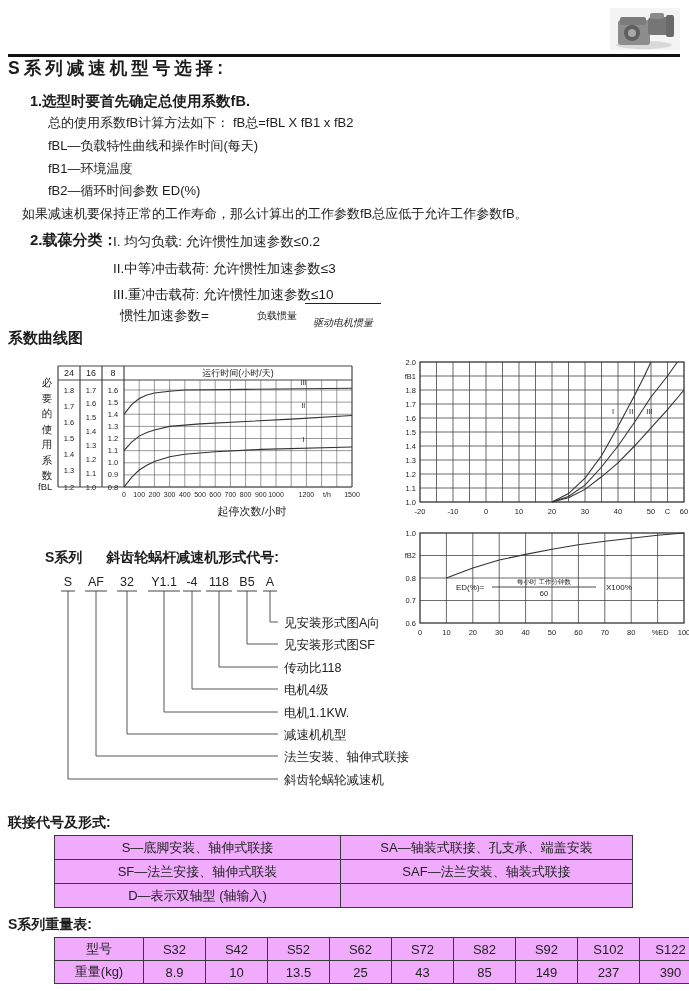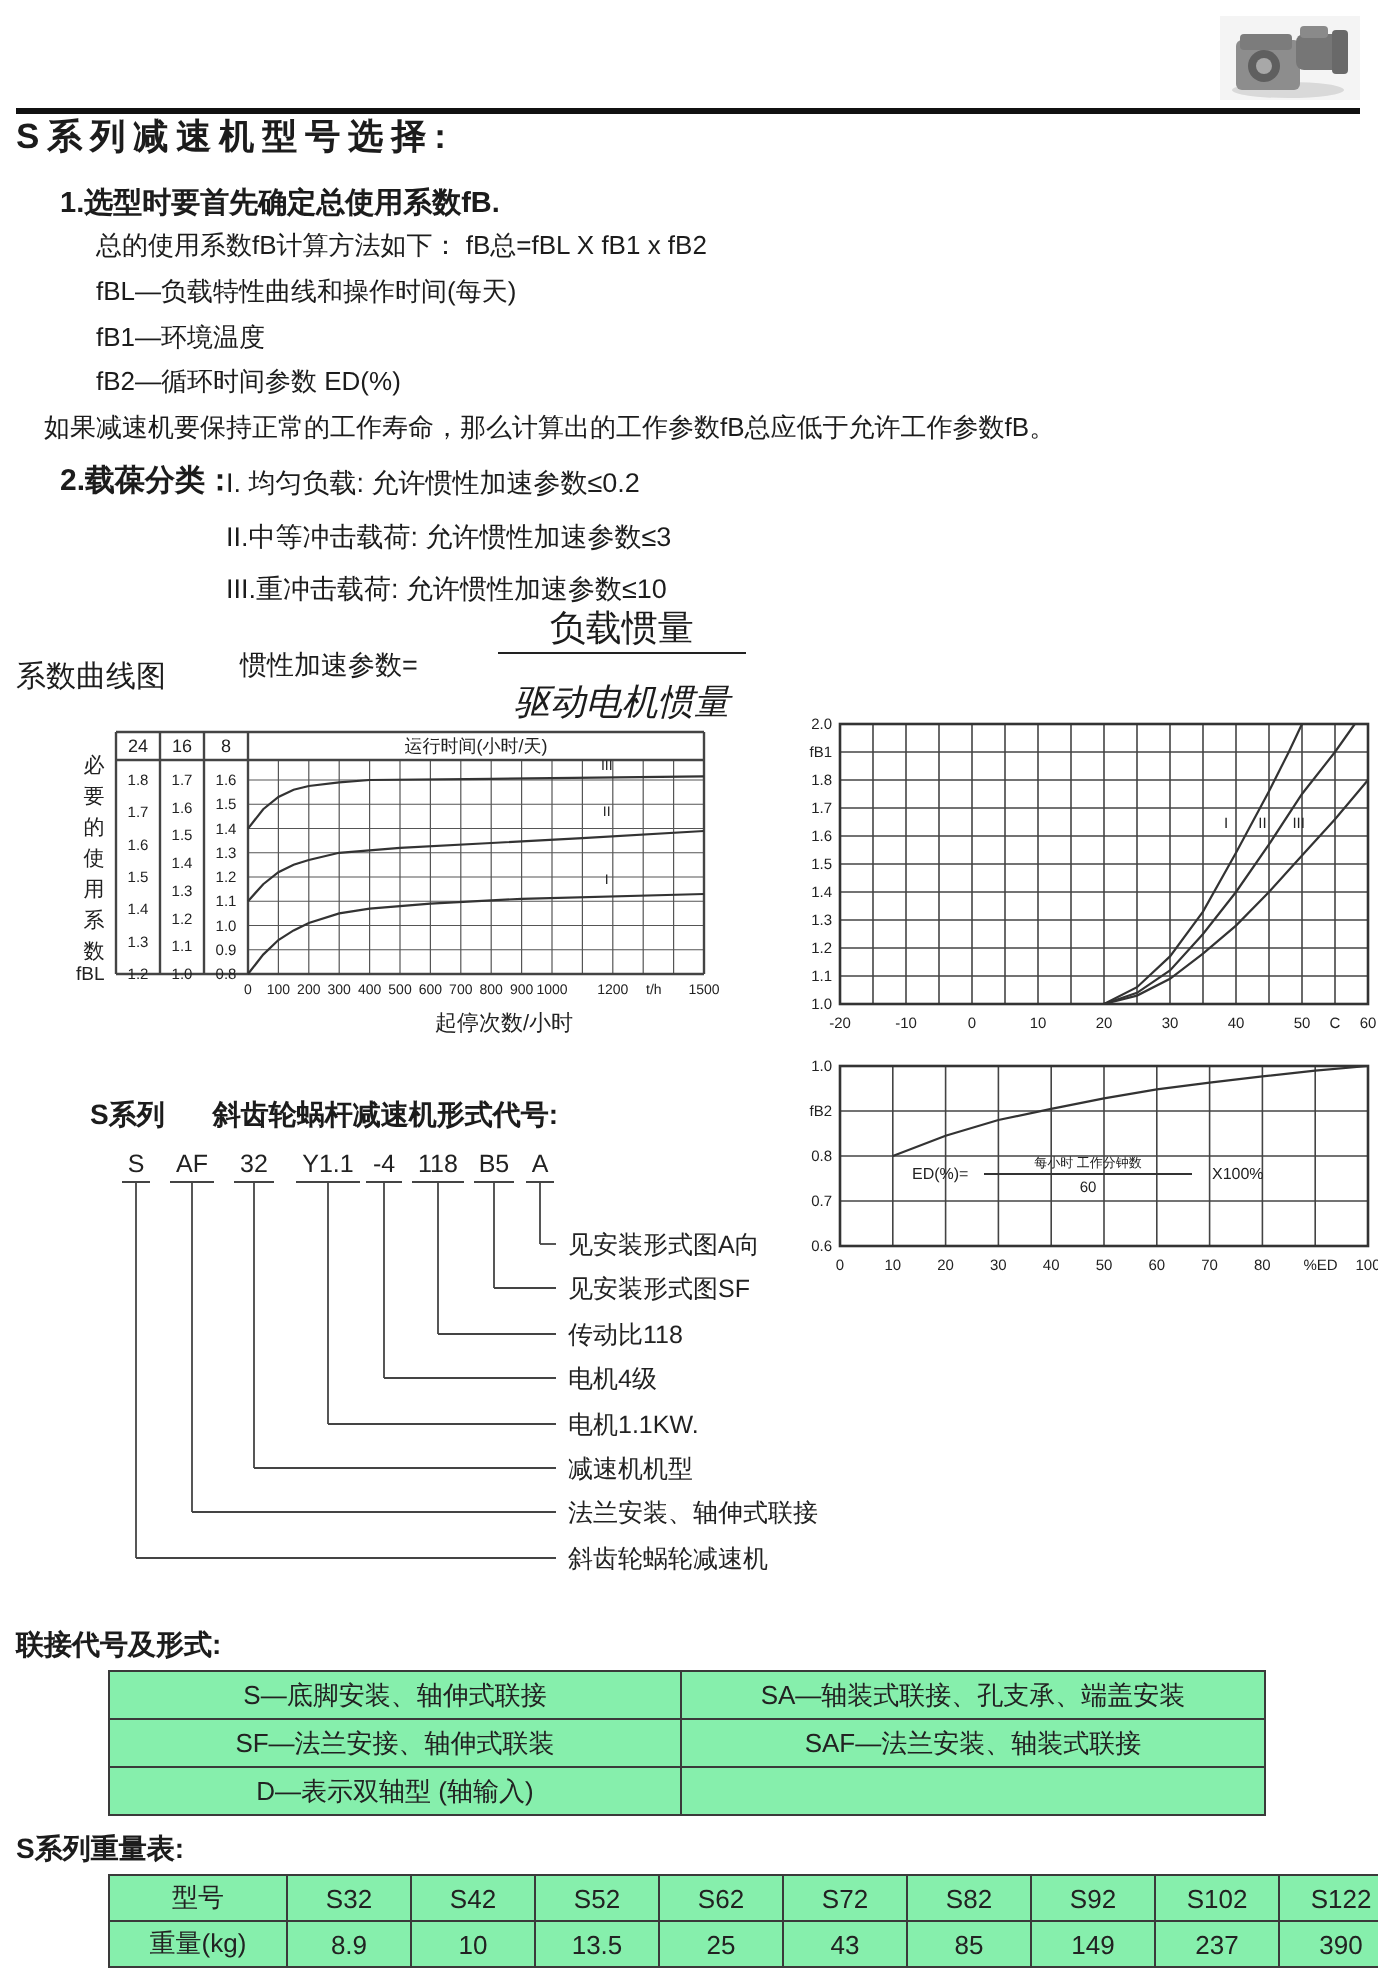--- a/index.html
+++ b/index.html
@@ -9,28 +9,28 @@
   .page-title{left:8px;top:56px;font-size:17.5px;font-weight:bold;letter-spacing:4px;}
   .top-rule{left:8px;top:54px;width:672px;height:3px;background:#111;}
   .s1-head{left:30px;top:92px;font-size:14.5px;font-weight:bold;}
   .s1-line{left:48px;font-size:13px;}
   .s1-l0{top:114px}.s1-l1{top:137px}.s1-l2{top:160px}.s1-l3{top:182px}
   .s1-note{left:22px;top:205px;font-size:13px;}
   .s2-head{left:30px;top:231px;font-size:15px;font-weight:bold;}
   .s2-item{left:113px;font-size:13.5px;}
   .s2-i0{top:233px}.s2-i1{top:260px}.s2-i2{top:286px}
   .formula{left:120px;top:303px;display:flex;align-items:center;font-size:13.5px;gap:36px;}
-  .frac{display:inline-flex;flex-direction:column;align-items:center;margin-left:4px;font-size:18px;line-height:1.25;}
+  .frac{display:inline-flex;align-items:center;margin-left:4px;font-size:10px;line-height:1.25;}
   .frac .den{border-top:1.4px solid #222;padding:13px 8px 0 8px;font-style:italic;}
   .frac .num{padding:0 8px;}
-  .charts-head{left:8px;top:329px;font-size:15px;font-weight:normal;}
+  .charts-head{left:8px;top:329px;font-size:15px;font-weight:bold;}
   .code-head{left:12px;top:549px;font-size:14px;font-weight:bold;margin-left:33px;}
   .code-head .gap{margin-left:24px;}
   .tbl-head{font-size:14px;font-weight:bold;}
-  table.doc{border-collapse:collapse;position:absolute;table-layout:fixed;background:#86efac;padding-left:24px;}
+  table.doc{border-collapse:collapse;position:absolute;table-layout:fixed;background:#f0abfc;padding-left:24px;}
   table.doc td,table.doc th{border:1.3px solid #3a3a3a;font-weight:normal;text-align:center;
        font-size:13px;color:#222;padding:0;}
   #conn-table td{height:23px;}
   #weight-table td,#weight-table th{height:22px;}
   svg{position:absolute;overflow:visible;}
   svg text{fill:#222;}
 </style>
 </head>
 <body>
 

